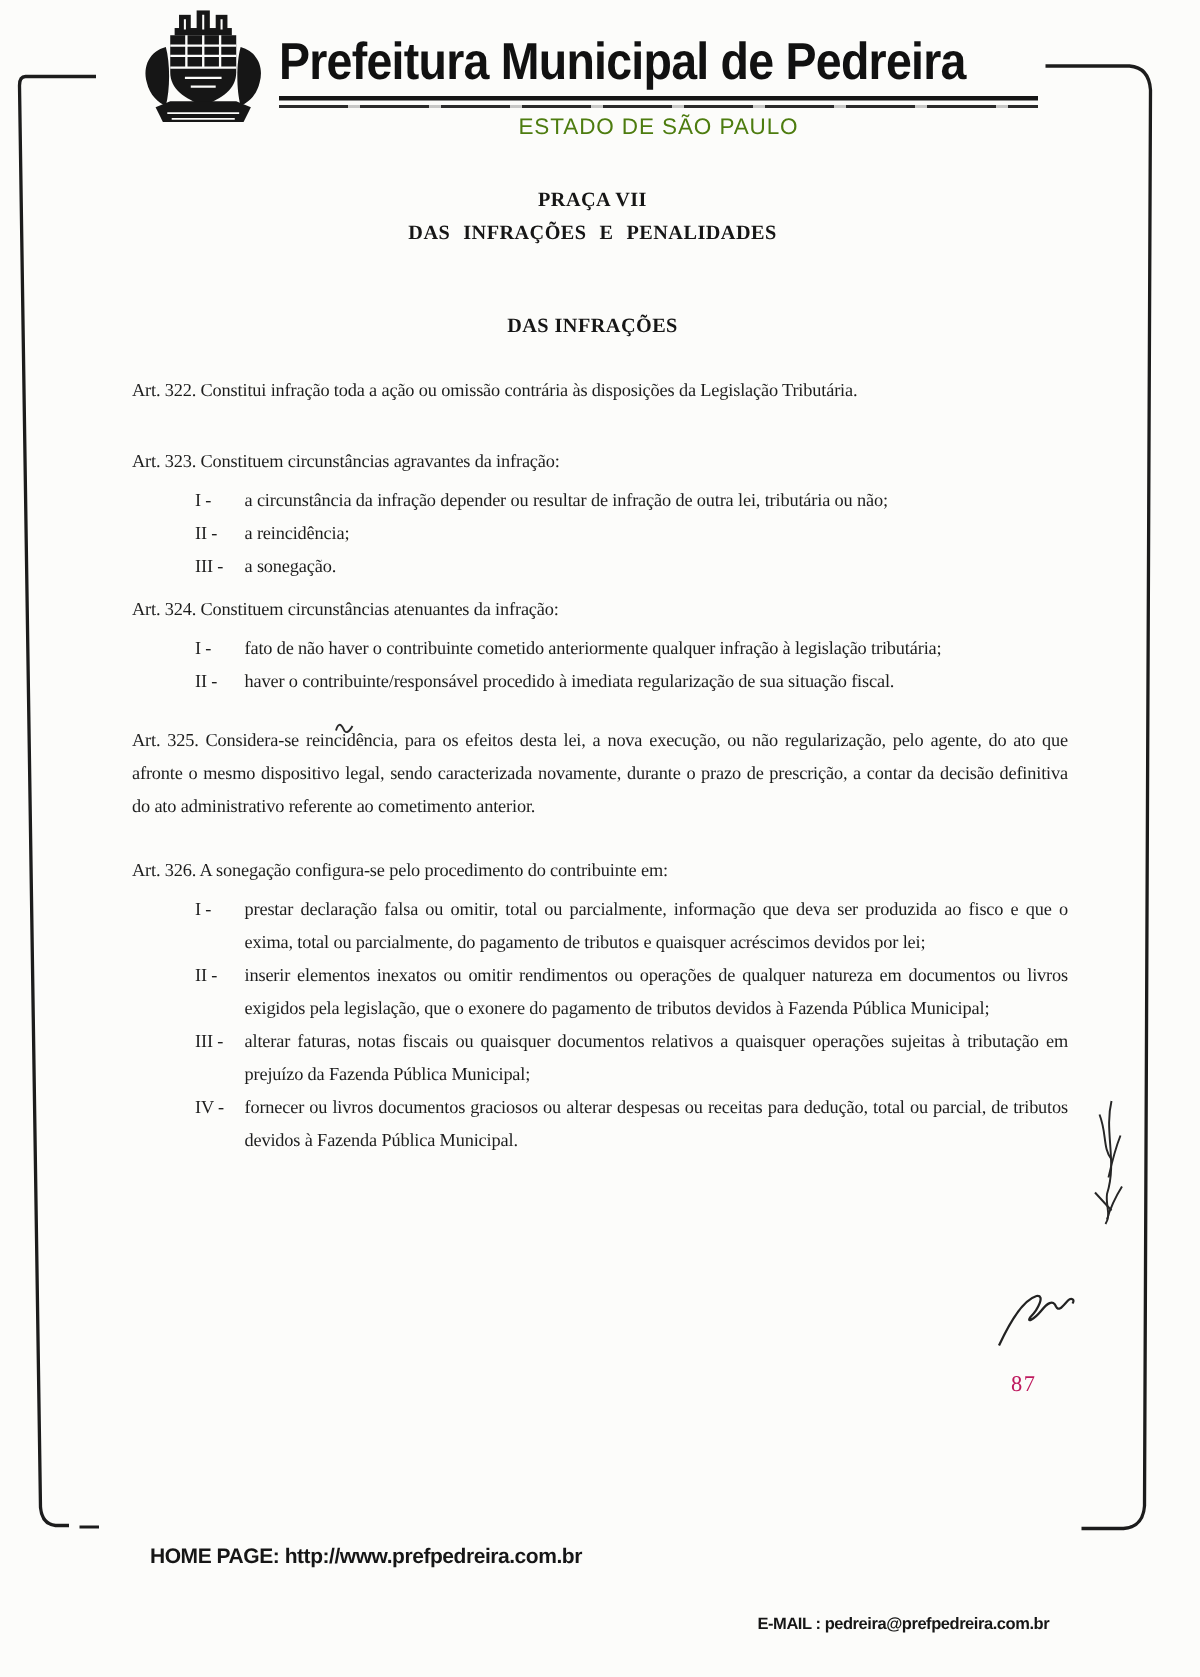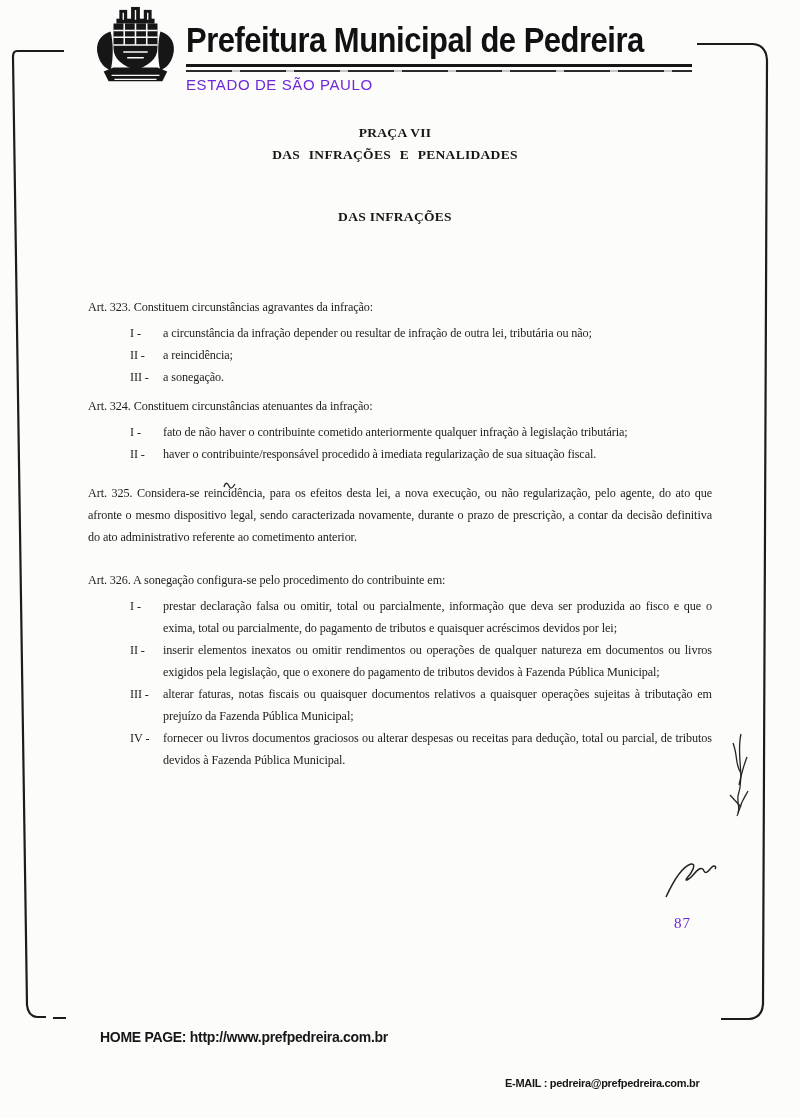--- a/index.html
+++ b/index.html
@@ -21,41 +21,41 @@
     font-family:"Liberation Sans",sans-serif;
     font-weight:bold;font-size:31px;letter-spacing:-.5px;color:#111;
     transform:scaleY(1.12);transform-origin:top left;white-space:nowrap;
   }
   .rule1{position:absolute;left:186px;top:64px;width:506px;height:3px;background:#151515;}
   .rule2{
     position:absolute;left:186px;top:70px;width:506px;height:2px;
     background:repeating-linear-gradient(90deg,#2a2a2a 0 46px,rgba(42,42,42,.25) 46px 54px);
   }
   .header-subtitle{
-    position:absolute;left:186px;top:76px;width:506px;text-align:left;
-    font-family:"Liberation Sans",sans-serif;font-size:15px;letter-spacing:.6px;color:#6d28d9;
+    position:absolute;left:186px;top:76px;width:506px;text-align:center;
+    font-family:"Liberation Sans",sans-serif;font-size:15px;letter-spacing:.6px;color:#4d7c0f;
   }
 
   
   .doc-heading{
     position:absolute;left:88px;width:614px;text-align:center;
     font-weight:bold;font-size:13.5px;letter-spacing:.3px;color:#161616;
   }
   .spread{word-spacing:5px;}
 
   
   .article{position:absolute;left:88px;width:624px;font-size:12.2px;line-height:22px;letter-spacing:-.1px;}
   .art-text{margin:0;}
   .justify{text-align:justify;}
   .items{margin:4px 0 0 42px;}
   .item{display:flex;line-height:22px;}
   .item-label{width:33px;flex-shrink:0;}
   .item-text{flex:1;text-align:justify;}
 
-  .page-number{position:absolute;left:674px;top:915px;font-size:15px;letter-spacing:1px;color:#6d28d9;}
+  .page-number{position:absolute;left:674px;top:915px;font-size:15px;letter-spacing:1px;color:#be185d;}
 
   
   .footer-line1{
     position:absolute;left:57px;top:1011px;width:678px;
     font-family:"Liberation Sans",sans-serif;font-weight:bold;
     font-size:11px;letter-spacing:-.5px;white-space:nowrap;color:#161616;
   }
   .footer-home{
     position:absolute;left:100px;top:1029px;
     font-family:"Liberation Sans",sans-serif;font-weight:bold;
@@ -121,20 +121,23 @@
 
   <div class="header-title">Prefeitura Municipal de Pedreira</div>
   <div class="rule1"></div>
   <div class="rule2"></div>
   <div class="header-subtitle">ESTADO DE SÃO PAULO</div>
 
   <div class="doc-heading" style="top:125px">PRAÇA VII</div>
   <div class="doc-heading spread" style="top:147px">DAS  INFRAÇÕES  E  PENALIDADES</div>
   <div class="doc-heading" style="top:209px">DAS INFRAÇÕES</div>
 
+  <div class="article" style="top:249px">
+    <p class="art-text">Art. 322. Constitui infração toda a ação ou omissão contrária às disposições da Legislação Tributária.</p>
+  </div>
 
   <div class="article" style="top:296px">
     <p class="art-text">Art. 323. Constituem circunstâncias agravantes da infração:</p>
     <div class="items">
       <div class="item">
         <span class="item-label">I -</span>
         <span class="item-text">a circunstância da infração depender ou resultar de infração de outra lei, tributária ou não;</span>
       </div>
       <div class="item">
         <span class="item-label">II -</span>

